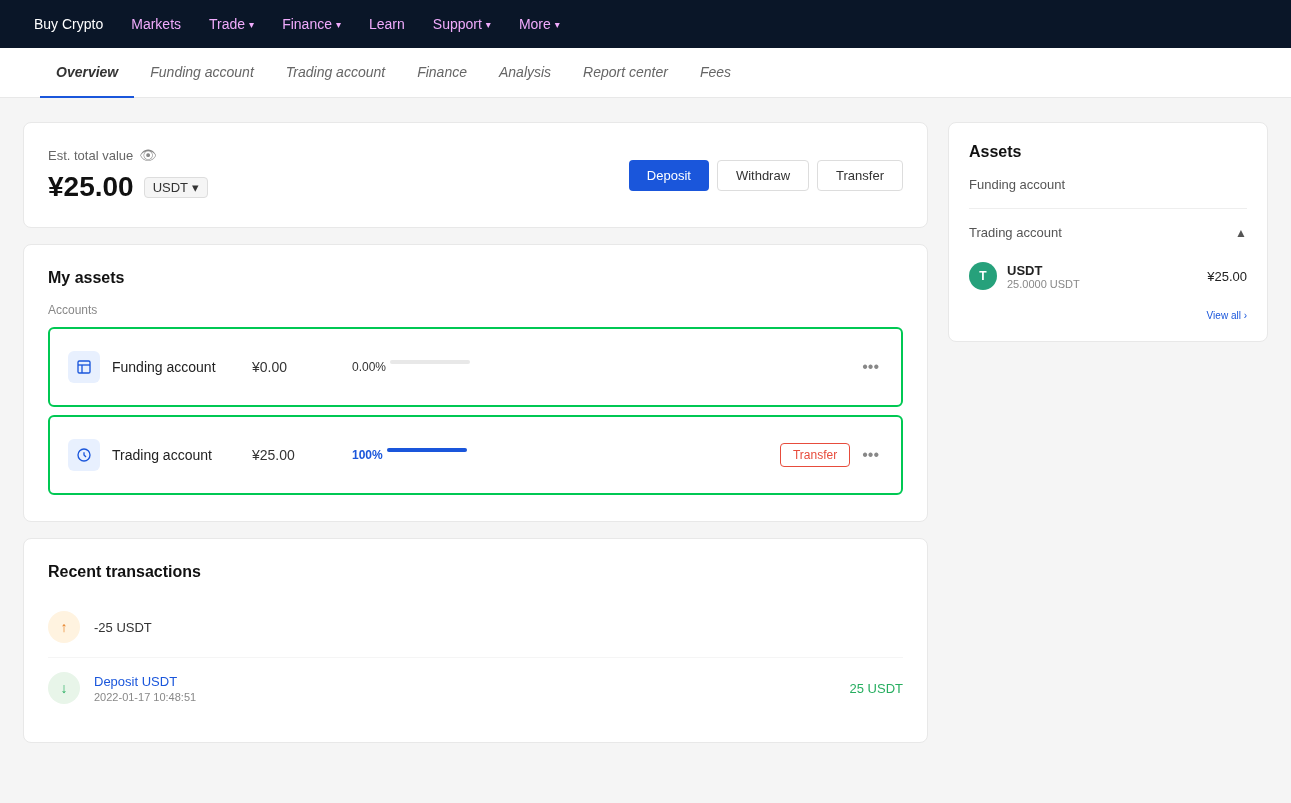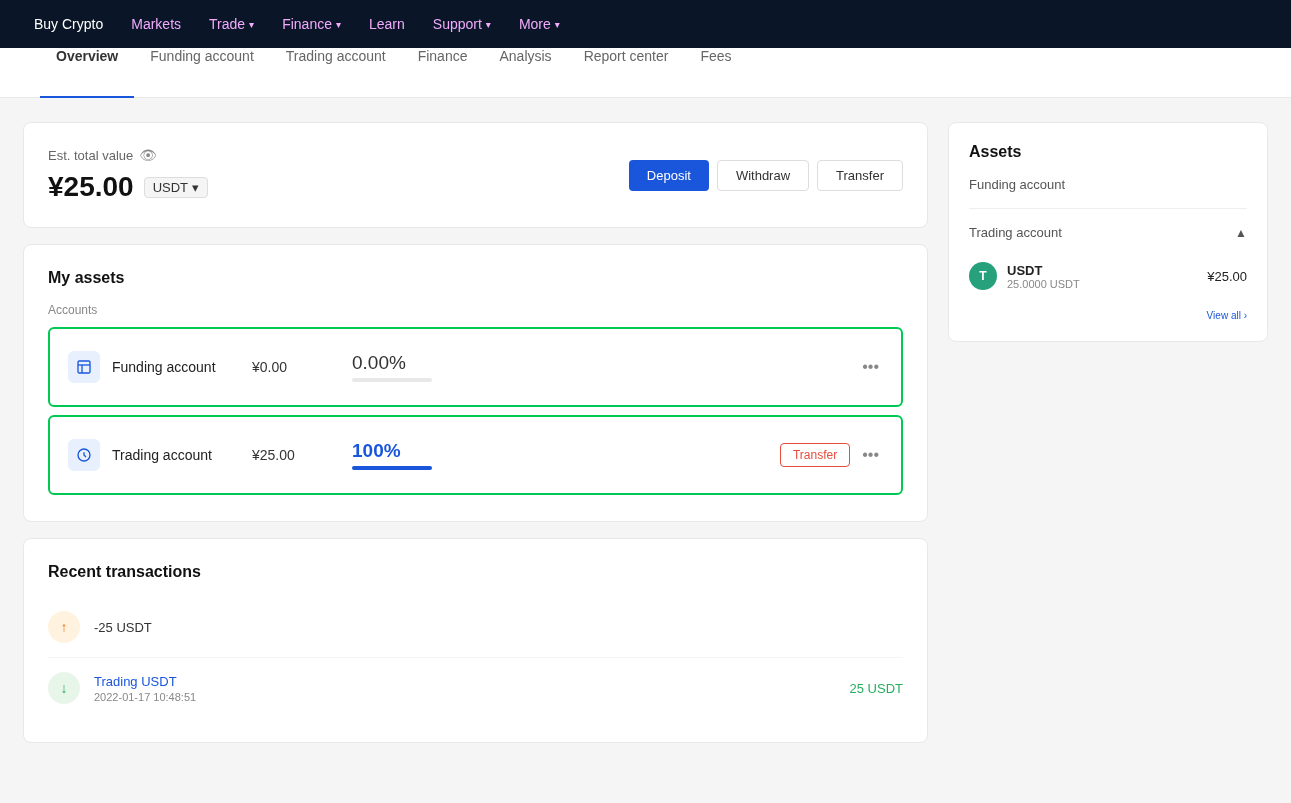--- a/index.html
+++ b/index.html
@@ -30,28 +30,29 @@
     .sub-nav {
       background: #fff;
       display: flex;
       align-items: center;
       padding: 0 40px;
       border-bottom: 1px solid #e8e8e8;
       height: 50px;
     }
     .sub-nav-item {
       color: #666;
-      padding: 0 16px;
+      padding: 16px 16px;
       height: 50px;
       display: flex;
       align-items: flex-start;
       cursor: pointer;
       font-size: 14px;
       border-bottom: 2px solid transparent;
       margin-bottom: -1px;
+      font-style: italic;
     }
     .sub-nav-item.active {
       color: #333;
       font-weight: 600;
       border-bottom: 2px solid #1a56db;
     }
 
     
     .main-layout {
       display: flex;
@@ -172,25 +173,25 @@
       font-weight: 500;
       color: #222;
       min-width: 140px;
     }
     .account-amount {
       font-size: 14px;
       color: #333;
       min-width: 100px;
     }
     .account-percent {
-      font-size: 19px;
+      font-size: 12px;
       color: #333;
       min-width: 120px;
       display: flex;
-      flex-direction: column;
+      flex-direction: row;
       gap: 4px;
     }
     .progress-bar {
       height: 4px;
       background: #e8e8e8;
       border-radius: 2px;
       width: 80px;
     }
     .progress-fill {
       height: 100%;
@@ -463,21 +464,21 @@
       <div>
 
         <div class="transaction-row">
           <div class="tx-icon up">↑</div>
           <span class="tx-amount negative">-25 USDT</span>
         </div>
 
         <div class="transaction-row">
           <div class="tx-icon down">↓</div>
           <div class="tx-info">
-            <div class="tx-title">Trading USDT</div>
+            <div class="tx-title">Deposit USDT</div>
             <div class="tx-date">2022-01-17 10:48:51</div>
           </div>
           <span class="tx-amount positive">25 USDT</span>
         </div>
       </div>
     </div>
 
   </div>
 
   <div class="sidebar">

